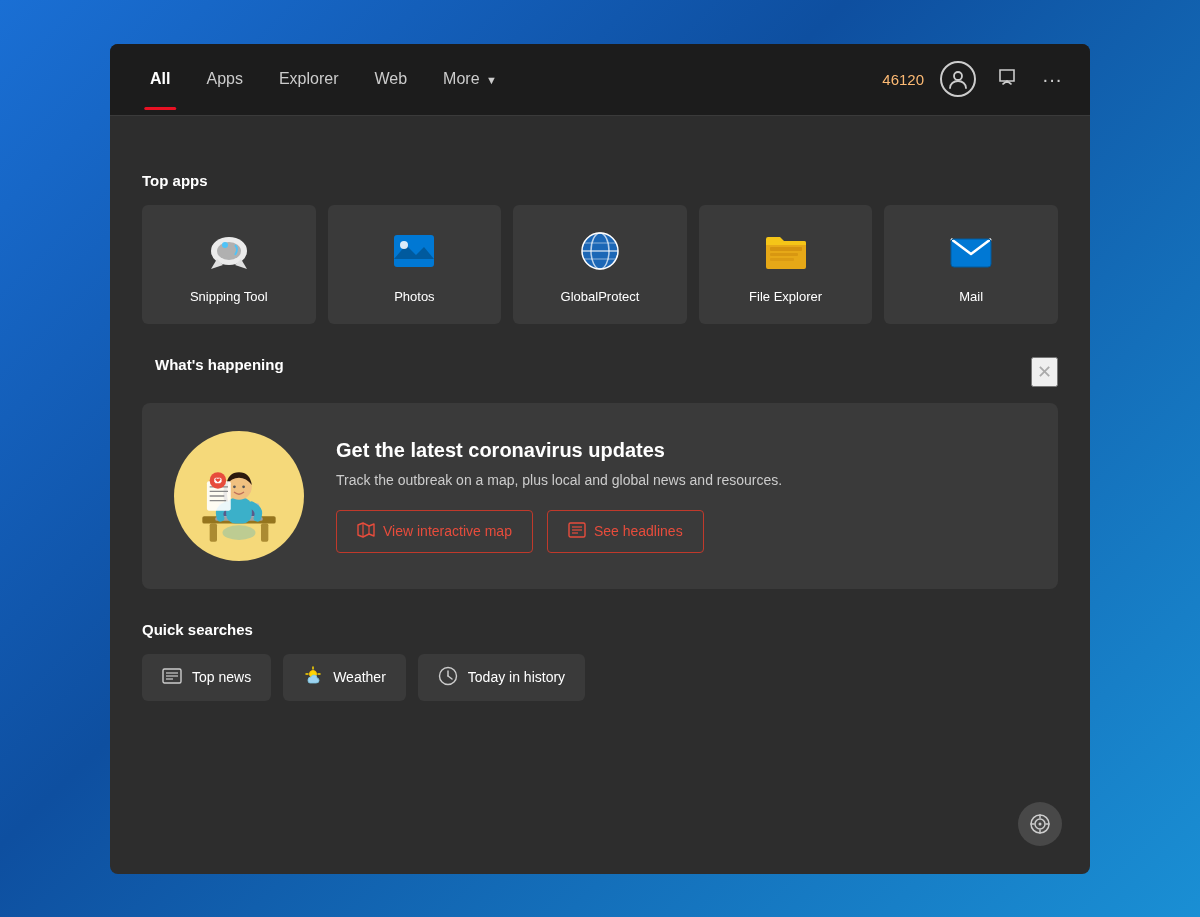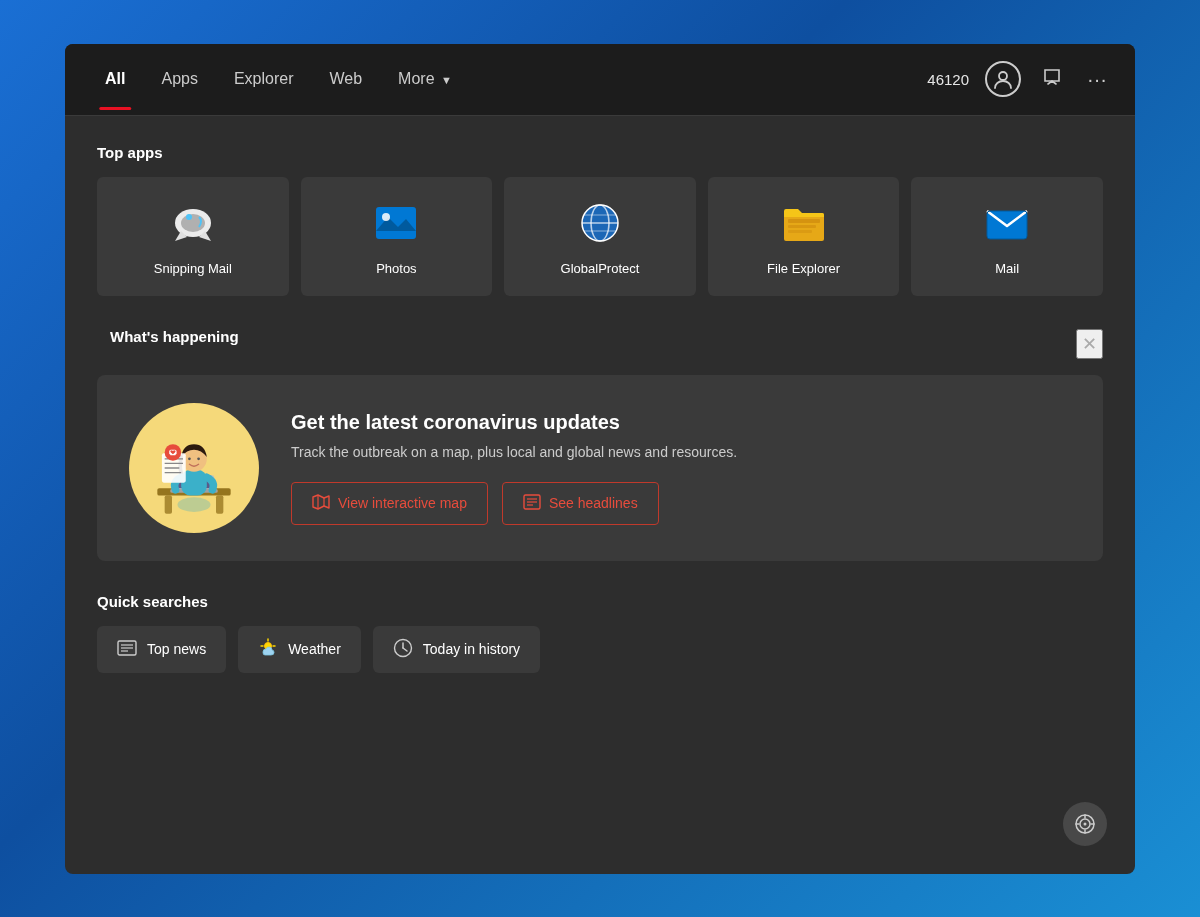--- a/index.html
+++ b/index.html
@@ -9,28 +9,29 @@
       height: 917px;
       background: linear-gradient(135deg, #1a6fd4 0%, #0e4fa0 40%, #1a8fd4 100%);
       display: flex;
       align-items: center;
       justify-content: center;
       font-family: 'Segoe UI', Arial, sans-serif;
       overflow: hidden;
     }
 
     .search-panel {
-      width: 1070px;
+      width: 980px;
       height: 830px;
       background: #2d2d2d;
       border-radius: 8px;
       display: flex;
       flex-direction: column;
       overflow: hidden;
       position: relative;
+      gap: 28px;
     }
 
     
     .nav-bar {
       background: #1c1c1c;
       display: flex;
       align-items: center;
       padding: 0 24px;
       height: 72px;
       flex-shrink: 0;
@@ -75,21 +76,21 @@
       display: none;
     }
 
     .nav-right {
       display: flex;
       align-items: center;
       gap: 16px;
     }
 
     .nav-score {
-      color: #e5e5e5;
+      color: #fdba74;
       font-size: 15px;
     }
 
     .nav-avatar {
       width: 36px;
       height: 36px;
       border-radius: 50%;
       border: 2px solid #ccc;
       display: flex;
       align-items: center;
@@ -330,21 +331,21 @@
         <div class="app-icon">
           <svg width="48" height="48" viewBox="0 0 48 48">
             <ellipse cx="24" cy="24" rx="18" ry="14" fill="#fff" opacity="0.9"></ellipse>
             <ellipse cx="24" cy="24" rx="12" ry="9" fill="#b0b0b0"></ellipse>
             <path d="M12 32 L6 42 L18 38 Z" fill="#e0e0e0"></path>
             <path d="M36 32 L42 42 L30 38 Z" fill="#e0e0e0"></path>
             <circle cx="20" cy="18" r="3" fill="#4fc3f7"></circle>
             <path d="M30 28 Q34 22 30 18" stroke="#4fc3f7" stroke-width="2" fill="none"></path>
           </svg>
         </div>
-        <span class="app-name">Snipping Mail</span>
+        <span class="app-name">Snipping Tool</span>
       </div>
 
       <div class="app-card">
         <div class="app-icon">
           <svg width="48" height="48" viewBox="0 0 48 48">
             <rect x="4" y="8" width="40" height="32" rx="3" fill="#0078d4"></rect>
             <polygon points="4,32 16,18 26,28 34,20 44,32" fill="#005a9e"></polygon>
             <circle cx="14" cy="18" r="4" fill="#fff" opacity="0.85"></circle>
           </svg>
         </div>

